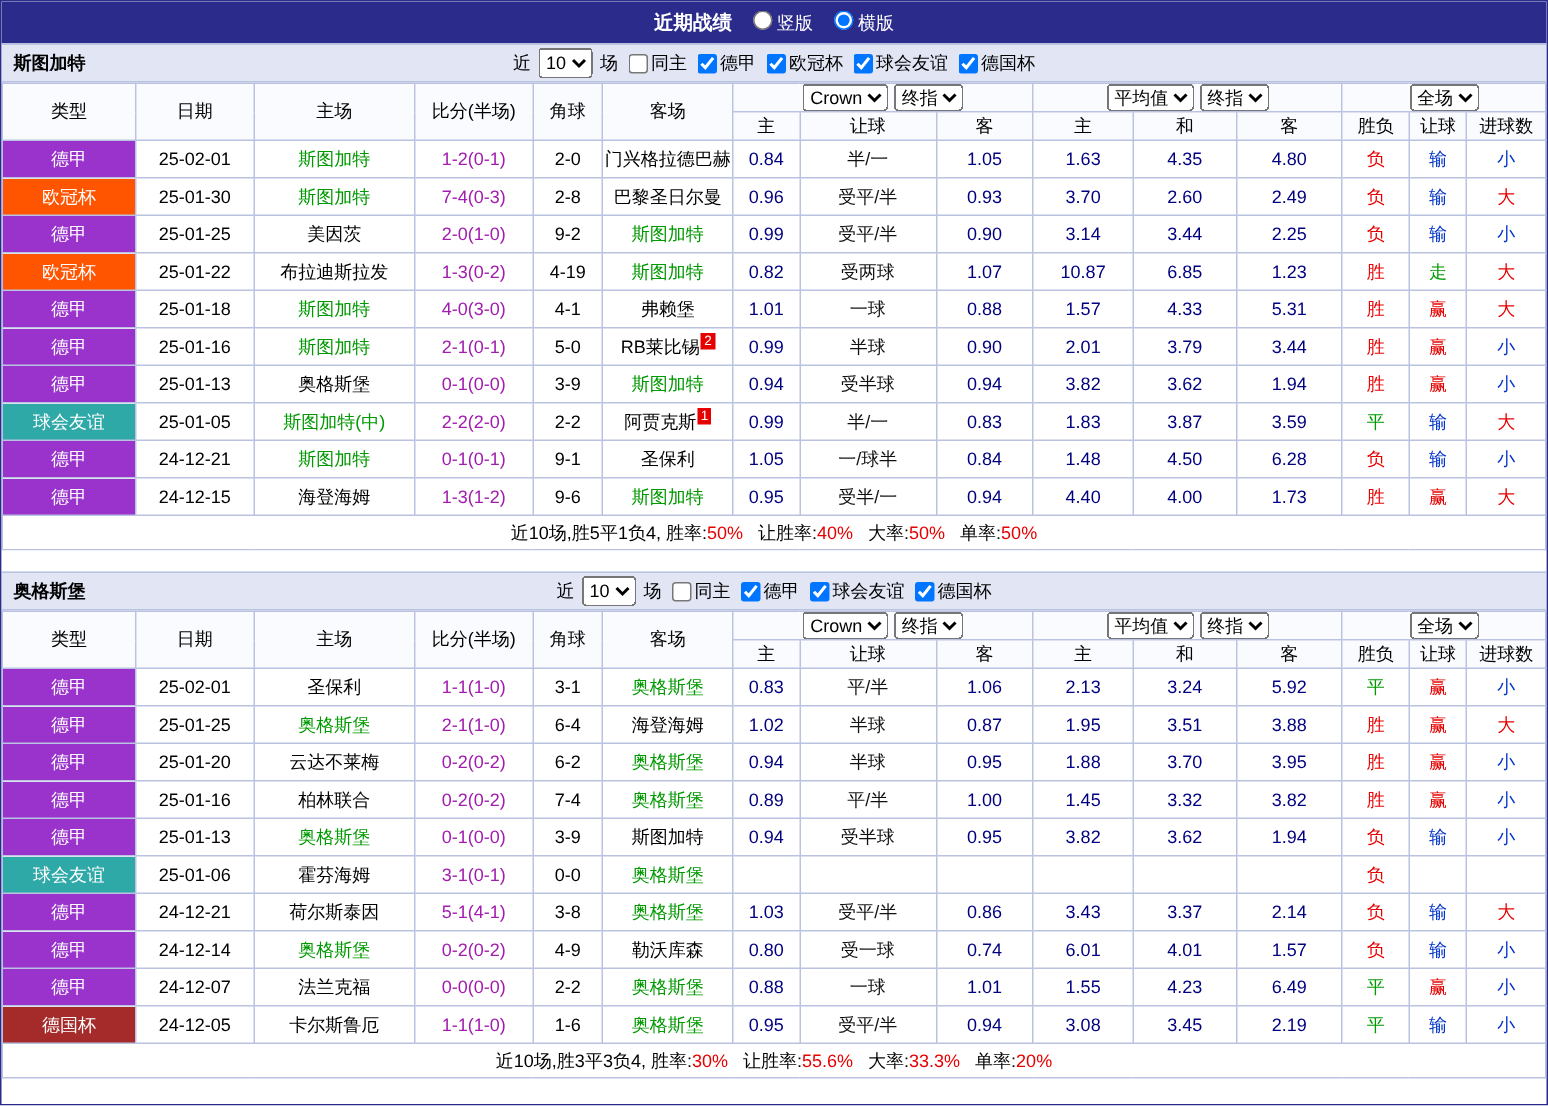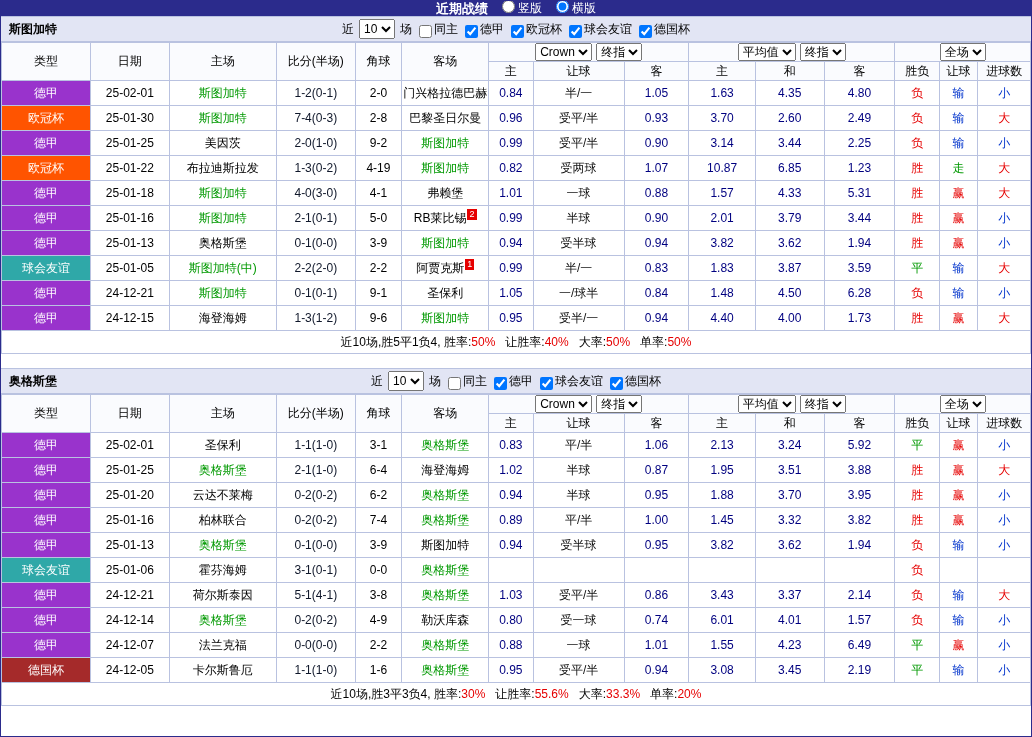--- a/index.html
+++ b/index.html
@@ -3,54 +3,54 @@
 <meta charset="utf-8">
 <style>
   * { box-sizing: border-box; }
   html,body { margin:0; padding:0; background:#fff; }
   .page {
     width:1032px; height:737px; margin:0 auto;
     border:1px solid #2b2b8c; background:#fff; overflow:hidden;
     font-family:"Liberation Sans", sans-serif; font-size:12px; color:#000;
   }
   .topbar {
-    height:15px; background:#2b2b8c; color:#fff;
+    height:28px; background:#2b2b8c; color:#fff;
     display:flex; align-items:center; justify-content:center; gap:14px;
   }
   .topbar .title { font-weight:bold; font-size:13px; }
   .topbar label { display:inline-flex; align-items:flex-start; gap:3px; cursor:pointer; }
   .topbar input { margin:0; }
 
   .sec-head {
     position:relative; height:26px; background:#e2e5f4;
     border-top:1px solid #b9c2e0; border-bottom:1px solid #b9c2e0;
     display:flex; align-items:center;
   }
   .sec-head .team { font-weight:bold; padding-left:8px; }
   .filters {
     position:absolute; left:50%; top:50%; transform:translate(-50%,-50%);
     display:flex; align-items:center; gap:3px; white-space:nowrap;
   }
   .filters select { font-size:12px; height:20px; margin:0 2px; }
-  .filters label { display:inline-flex; align-items:flex-end; margin-left:4px; cursor:pointer; }
+  .filters label { display:inline-flex; align-items:center; margin-left:4px; cursor:pointer; }
   .filters input { margin:0 2px 0 0; }
 
   table { width:100%; border-collapse:collapse; table-layout:fixed;padding-left:12px; }
   th, td {
     border:1px solid #b9c2e0; text-align:center; padding:0 1px;
     white-space:nowrap; overflow:hidden;
   }
   thead th { height:19px; font-weight:normal; background:#fafbfe; }
   thead select { font-size:12px; height:18px; margin:0 2px; }
   tbody td { height:25px; }
   tfoot td { height:23px; background:#fff; }
 
   td.league { color:#fff; }
   .team-green { color:#009900; }
-  .score { color:#0f172a; }
+  .score { color:#a21caf; }
   .odds { color:#000080; }
   .hcap { color:#111; }
   .badge {
     display:inline-block; background:#e60000; color:#fff;
     font-size:9px; line-height:11px; padding:0 2px; margin-left:1px;
     vertical-align:super;
   }
   .red { color:#e60000; }
   .lbl { margin-left:10px; }
   .gap { height:14px; background:#fff; }

